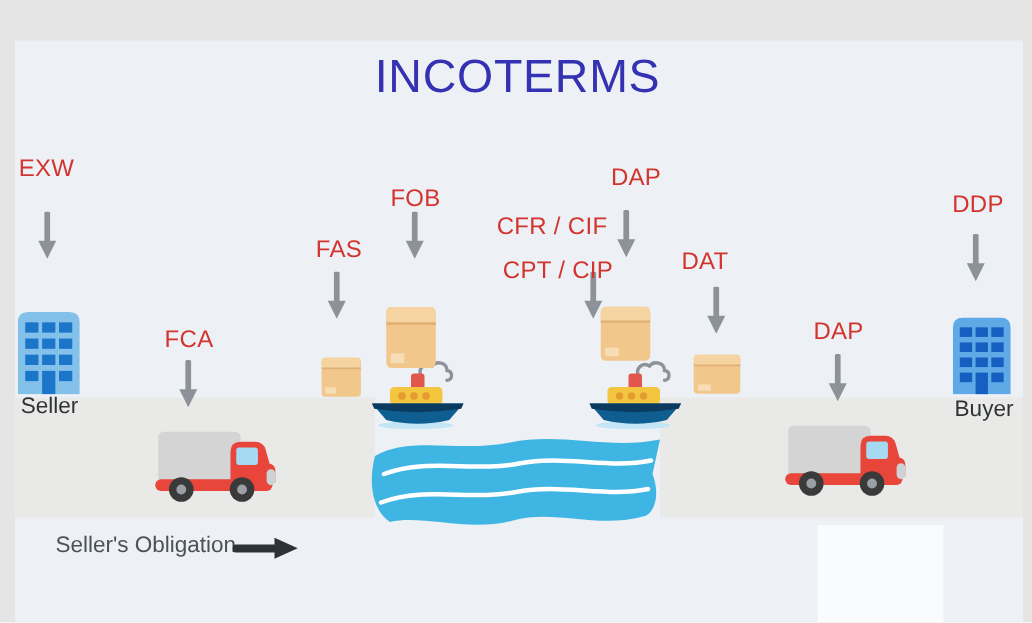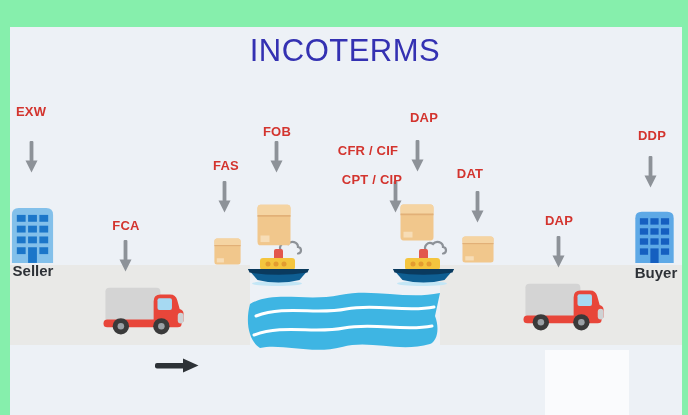--- a/index.html
+++ b/index.html
@@ -1,35 +1,35 @@
 <!DOCTYPE html>
 <html><head>
 <meta charset="utf-8">
 <style>
   html,body{margin:0;padding:0;background:#ffffff;}
   .stage{
-    position:relative;width:688px;height:415px;background:#86efac;
+    position:relative;width:688px;height:415px;background:#e5e5e5;
     font-family:"Liberation Sans",sans-serif;overflow:hidden;
   }
   .panel{position:absolute;left:10px;top:27px;width:672px;height:388px;background:#edf1f6;}
   .band{position:absolute;background:#e9e9e7;top:265px;height:80px;}
   .band.left{left:10px;width:240px;}
   .band.right{left:440px;width:242px;}
   .patch{position:absolute;left:545px;top:350px;width:84px;height:65px;background:rgba(255,255,255,.72);}
   .title{
     position:absolute;left:345px;top:33px;transform:translateX(-50%);
     font-size:31px;font-weight:500;color:#3431b2;letter-spacing:.5px;white-space:nowrap;
   }
   .term{
     position:absolute;transform:translateX(-50%);
-    font-size:13px;font-weight:bold;color:#d3342e;letter-spacing:.2px;white-space:nowrap;
+    font-size:16px;font-weight:normal;color:#d3342e;letter-spacing:.2px;white-space:nowrap;
   }
   .party{
     position:absolute;transform:translateX(-50%);
-    font-size:15px;font-weight:bold;color:#2e3237;white-space:nowrap;
+    font-size:15px;font-weight:normal;color:#2e3237;white-space:nowrap;
   }
   .icon{position:absolute;display:block;}
   .obl{position:absolute;left:37px;top:355px;font-size:15px;color:#4c5157;white-space:nowrap;}
 </style>
 </head>
 <body>
 
 <svg width="0" height="0" style="position:absolute" aria-hidden="true">
   <defs>
     <symbol id="sym-building" viewBox="0 0 50 58">
@@ -179,17 +179,18 @@
   <div class="term" style="left:126px;top:218px">FCA</div>
   <div class="term" style="left:226px;top:158px">FAS</div>
   <div class="term" style="left:277px;top:124px">FOB</div>
   <div class="term" style="left:368px;top:143px">CFR / CIF</div>
   <div class="term" style="left:372px;top:172px">CPT / CIP</div>
   <div class="term" style="left:424px;top:110px">DAP</div>
   <div class="term" style="left:470px;top:166px">DAT</div>
   <div class="term" style="left:559px;top:213px">DAP</div>
   <div class="term" style="left:652px;top:128px">DDP</div>
 
+  <div class="obl">Seller's Obligation</div>
   <svg class="icon" style="left:155px;top:358px" width="44" height="15">
       <use href="#sym-arrow-right"></use>
     </svg>
 
 </div>
 
 </body></html>

